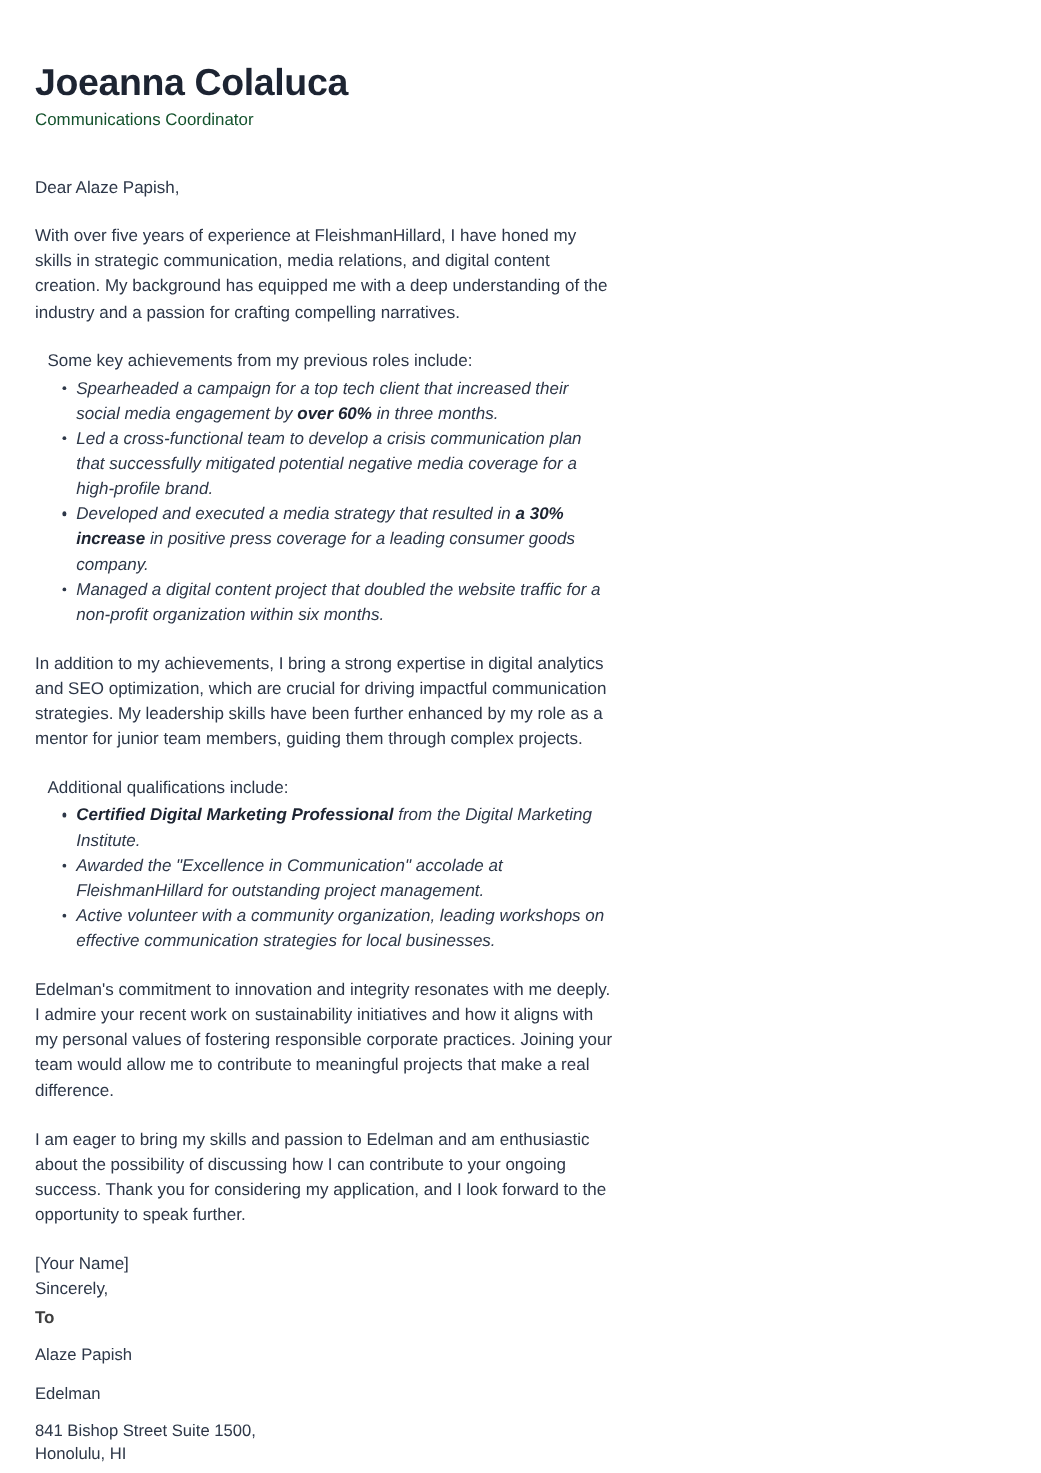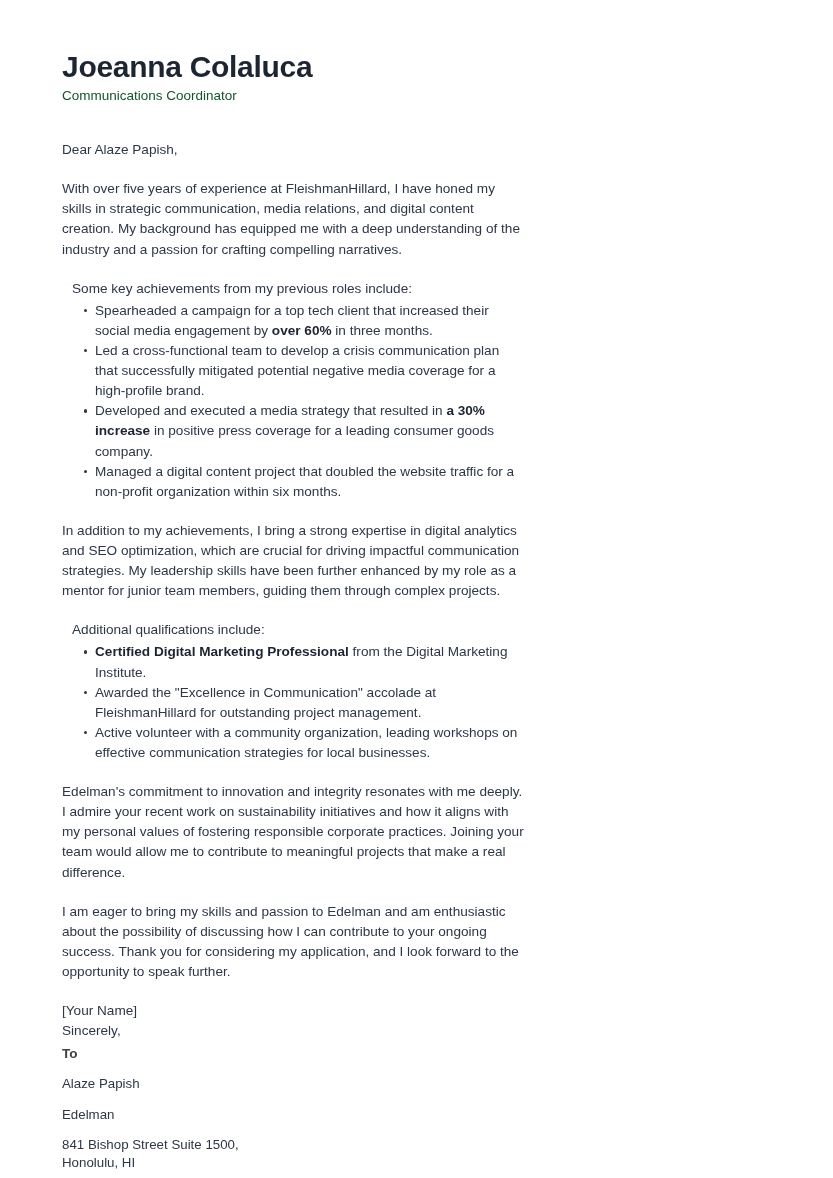--- a/index.html
+++ b/index.html
@@ -13,21 +13,21 @@
     font-family: "Liberation Sans", sans-serif;
     color: #2d3748;
     -webkit-font-smoothing: antialiased;
   }
   .page {
     position: relative;
     width: 833px;
     height: 1178px;
     background: #ffffff;
     box-sizing: border-box;
-    padding: 50px 60px 0 62px;
+    padding: 50px 60px 0 28px;
   }
 
   
   .header { margin: 0 0 36px 0; }
   .applicant-name {
     font-size: 30px;
     font-weight: bold;
     letter-spacing: -0.3px;
     color: #1d2432;
     line-height: 1.12;
@@ -75,20 +75,21 @@
     list-style: none;
     margin: 0 0 19px 0;
     padding: 0;
   }
   .bullets li {
     position: relative;
     font-size: 13.6px;
     line-height: 1.48;
     padding-left: 33px;
     margin: 0;
+    font-style: italic;
   }
   .bullets li::before {
     content: "";
     position: absolute;
     left: 22px;
     top: 8px;
     width: 3.4px;
     height: 3.4px;
     border-radius: 50%;
     background: #2d3748;

